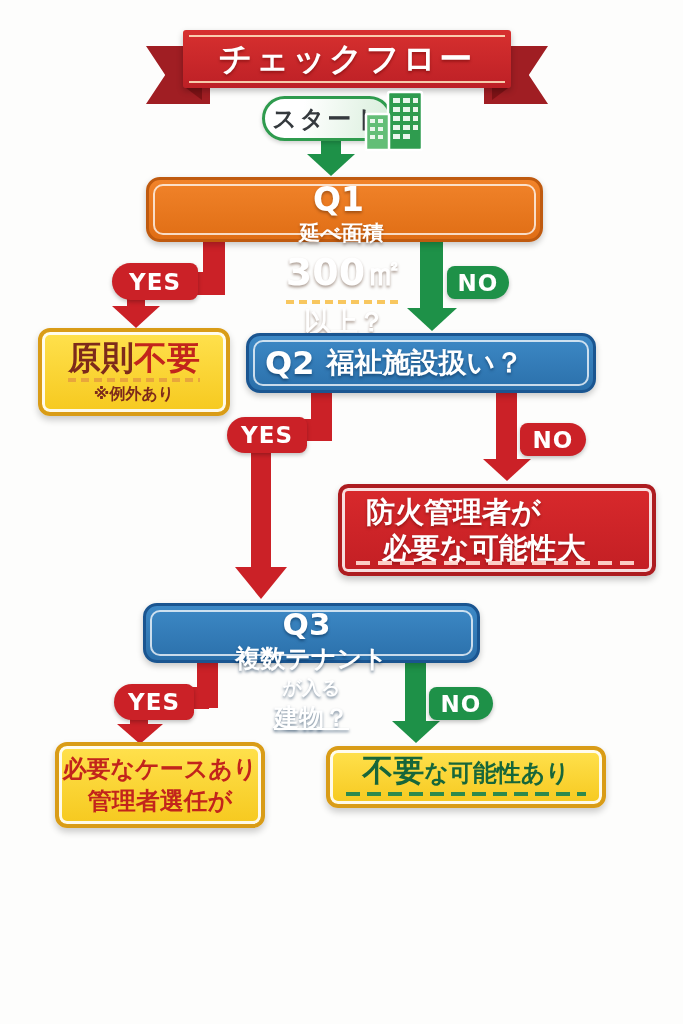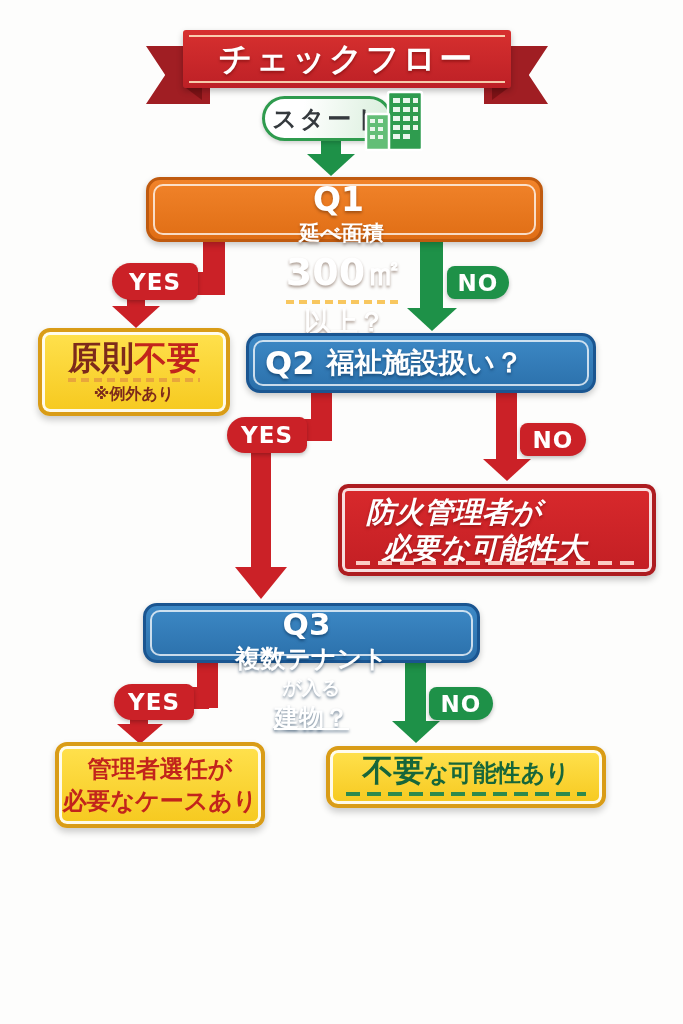--- a/index.html
+++ b/index.html
@@ -93,21 +93,21 @@
     display:flex;flex-direction:column;align-items:center;justify-content:center;
     z-index:2;
   }
   .rbox{
     box-sizing:border-box;border:4px solid #ad1c20;border-radius:10px;
     background:linear-gradient(#d8292c,#c31f24);
     box-shadow:inset 0 0 0 3px rgba(255,255,255,.85),0 4px 7px rgba(0,0,0,.22);
     display:flex;flex-direction:column;justify-content:center;z-index:2;
   }
   .rbox .line{color:#fff;font-weight:bold;font-size:29px;line-height:36px;
-    text-shadow:0 2px 3px rgba(90,0,0,.45);font-style:italic;}
+    text-shadow:0 2px 3px rgba(90,0,0,.45);}
   .dash-light{position:absolute;left:14px;right:14px;bottom:7px;height:4px;
     background:repeating-linear-gradient(90deg,rgba(255,214,205,.95) 0 14px,transparent 14px 22px);}
   .dash-green{position:absolute;left:16px;right:16px;bottom:8px;height:4px;
     background:repeating-linear-gradient(90deg,#2d8a4d 0 14px,transparent 14px 21px);}
 
   .t-maroon{color:#7d2a1b;}
   .t-red{color:#c2241c;}
   .t-green{color:#17663a;}
 </style>
 </head>
@@ -223,22 +223,22 @@
 
   <div class="abs shaft" style="left:197px;top:663px;width:21px;height:45px;"></div>
   <div class="abs shaft" style="left:183px;top:687px;width:26px;height:22px;"></div>
   <div class="abs pill red round-l" style="left:114px;top:684px;width:80px;height:36px;">
     <span>YES</span>
   </div>
   <div class="abs shaft" style="left:130px;top:718px;width:18px;height:8px;"></div>
   <div class="abs ah" style="left:117px;top:724px;border-left-width:23px;border-right-width:23px;border-top-width:20px;"></div>
 
   <div class="abs ybox" style="left:55px;top:742px;width:210px;height:86px;">
+    <div class="t-red" style="font-size:24px;font-weight:bold;line-height:32px;">必要なケースあり</div>
     <div class="t-red" style="font-size:24px;font-weight:bold;line-height:32px;">管理者選任が</div>
-    <div class="t-red" style="font-size:24px;font-weight:bold;line-height:32px;">必要なケースあり</div>
   </div>
 
   <div class="abs shaft g" style="left:405px;top:663px;width:21px;height:60px;"></div>
   <div class="abs ah g" style="left:392px;top:721px;"></div>
   <div class="abs pill green round-r" style="left:429px;top:687px;width:64px;height:33px;">
     <span>NO</span>
   </div>
 
   <div class="abs ybox" style="left:326px;top:746px;width:280px;height:62px;flex-direction:row;align-items:baseline;padding-bottom:8px;">
     <span class="t-green" style="font-size:31px;font-weight:bold;">不要</span>

